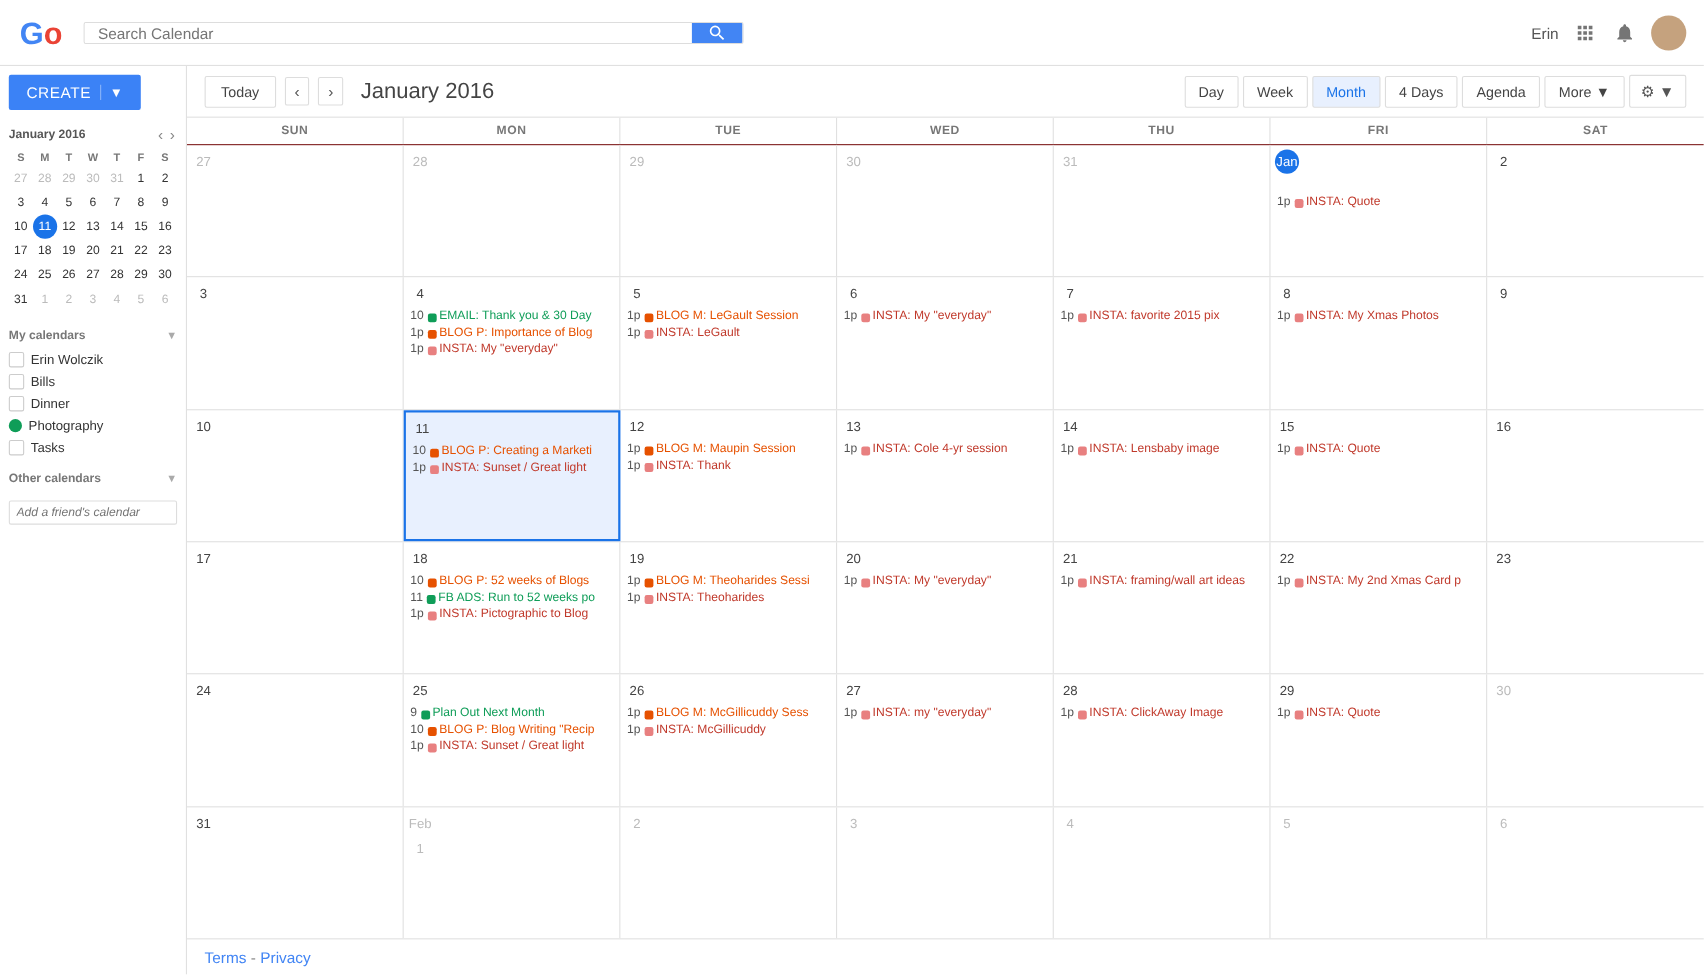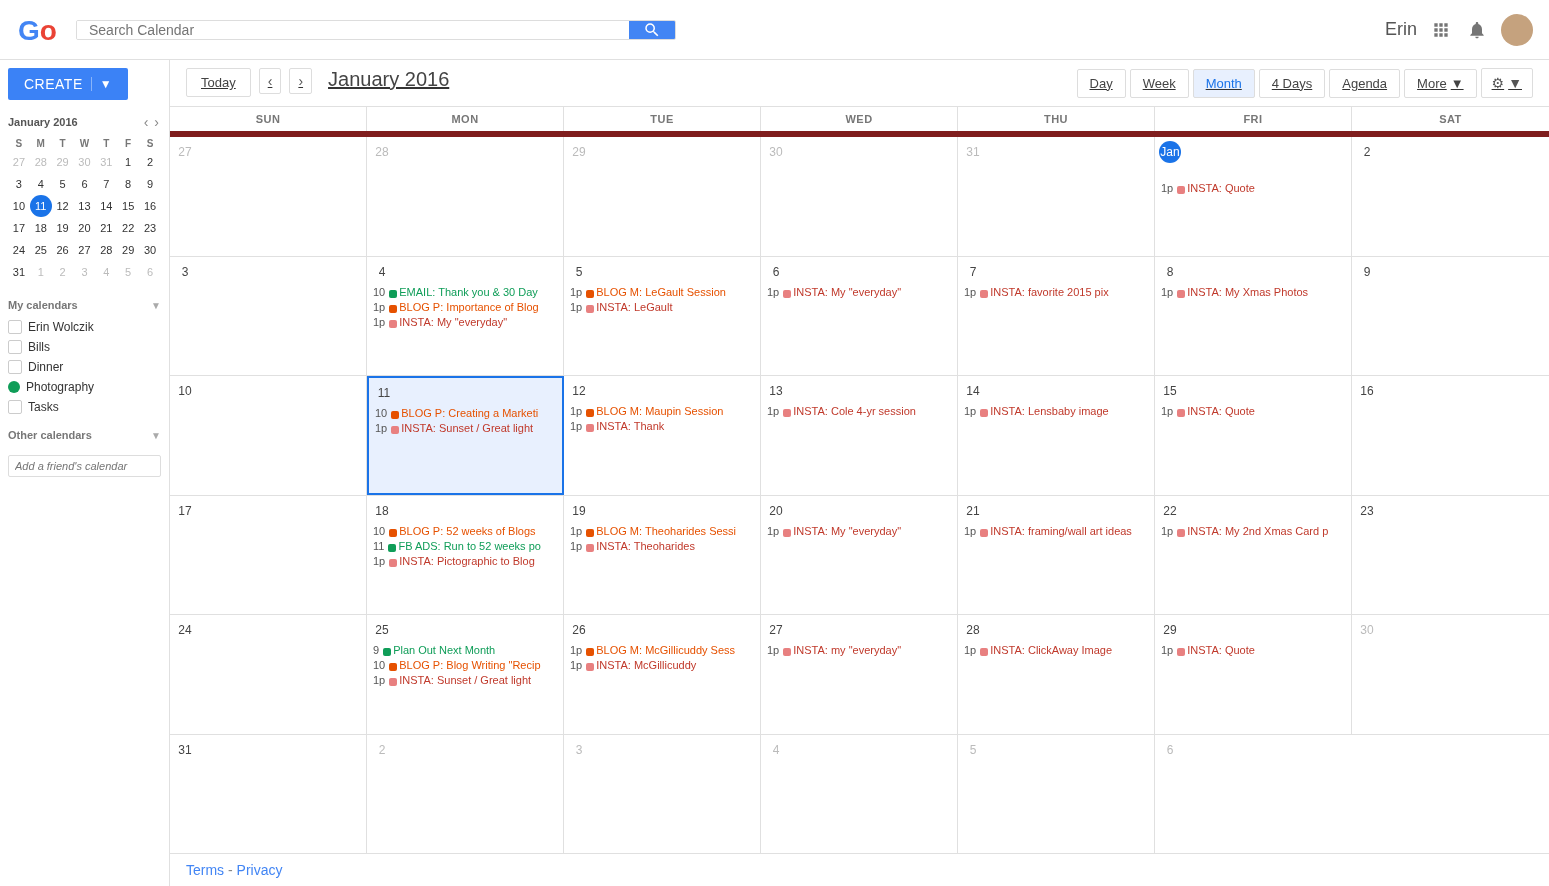--- a/index.html
+++ b/index.html
@@ -17,21 +17,21 @@
     }
     #search-input {
       flex: 1; border: none; outline: none; padding: 6px 12px; font-size: 14px; color: #555;
     }
     #search-button {
       background: #4285f4; border: none; cursor: pointer; padding: 0 14px; height: 36px;
       display: flex; align-items: center; justify-content: center;
     }
     #search-button svg { fill: white; width: 18px; height: 18px; }
     #header-right { margin-left: auto; display: flex; align-items: center; gap: 12px; }
-    #user-name { color: #555; font-size: 18px; }
+    #user-name { color: #555; font-size: 14px; }
     .header-icon { width: 24px; height: 24px; cursor: pointer; display: flex; align-items: center; justify-content: center; color: #757575; }
     #avatar { width: 32px; height: 32px; border-radius: 50%; background: #c5a27e; cursor: pointer; overflow: hidden; }
 
     
     #app { display: flex; height: calc(100vh - 60px); }
 
     
     #sidebar {
       width: 170px; padding: 8px; overflow-y: auto; border-right: 1px solid #e0e0e0; flex-shrink: 0;
     }
@@ -77,21 +77,21 @@
     .add-friend-input {
       margin-top: 8px; width: 100%; padding: 4px 6px; border: 1px solid #ddd; border-radius: 2px;
       font-size: 11px; color: #888; outline: none; font-style: italic;
     }
 
     
     #main { flex: 1; display: flex; flex-direction: column; overflow: hidden; }
 
     
     #toolbar {
-      display: flex; align-items: flex-start; padding: 8px 16px; border-bottom: 1px solid #e0e0e0; gap: 8px; text-decoration: underline;
+      display: flex; align-items: center; padding: 8px 16px; border-bottom: 1px solid #e0e0e0; gap: 8px;
     }
     #today-btn {
       border: 1px solid #ddd; background: white; padding: 6px 14px; border-radius: 2px;
       cursor: pointer; font-size: 13px; color: #444;
     }
     .nav-btn {
       border: 1px solid #ddd; background: white; cursor: pointer; padding: 4px 8px;
       border-radius: 2px; color: #555; font-size: 14px;
     }
     #month-label { font-size: 20px; font-weight: 300; color: #444; margin-left: 8px; }
@@ -106,21 +106,21 @@
       font-size: 13px; color: #444; border-radius: 2px; display: flex; align-items: center; gap: 4px;
     }
     #settings-btn {
       border: 1px solid #ddd; background: white; padding: 6px 10px; cursor: pointer;
       border-radius: 2px; color: #555; font-size: 14px; display: flex; align-items: center; gap: 4px;
     }
 
     
     #cal-grid { flex: 1; display: flex; flex-direction: column; overflow: hidden; }
     #day-headers {
-      display: grid; grid-template-columns: repeat(7, 1fr); border-bottom: 6px solid #7f1d1d;
+      display: grid; grid-template-columns: repeat(7, 1fr); border-bottom: 1px solid #7f1d1d;
     }
     .day-header-cell {
       text-align: center; padding: 6px; font-size: 11px; color: #777; font-weight: bold;
       border-right: 1px solid #e0e0e0; text-transform: uppercase; letter-spacing: 0.5px;
     }
     .day-header-cell:last-child { border-right: none; }
     #cal-body { flex: 1; display: flex; flex-direction: column; overflow: hidden; }
     .cal-week { flex: 1; display: grid; grid-template-columns: repeat(7, 1fr); border-bottom: 1px solid #e0e0e0; min-height: 0; }
     .cal-week:last-child { border-bottom: none; }
     .cal-cell {
@@ -510,20 +510,21 @@
               </div></div>
             <div class="cal-cell"><span class="cell-date">29</span><div class="cell-event">
                 <span class="evt-time">1p</span>
                 <span class="evt-dot salmon"></span>
                 <span style="color: rgb(192, 57, 43);">INSTA: Quote</span>
               </div></div>
             <div class="cal-cell other-month"><span class="cell-date">30</span></div>
           </div>
           <div class="cal-week">
             <div class="cal-cell"><span class="cell-date">31</span></div>
+            <div class="cal-cell other-month"><span class="cell-date">Feb 1</span></div>
             <div class="cal-cell other-month"><span class="cell-date">2</span></div>
             <div class="cal-cell other-month"><span class="cell-date">3</span></div>
             <div class="cal-cell other-month"><span class="cell-date">4</span></div>
             <div class="cal-cell other-month"><span class="cell-date">5</span></div>
             <div class="cal-cell other-month"><span class="cell-date">6</span></div>
           </div>
         </div>
     </div>
 
     <div id="footer">

